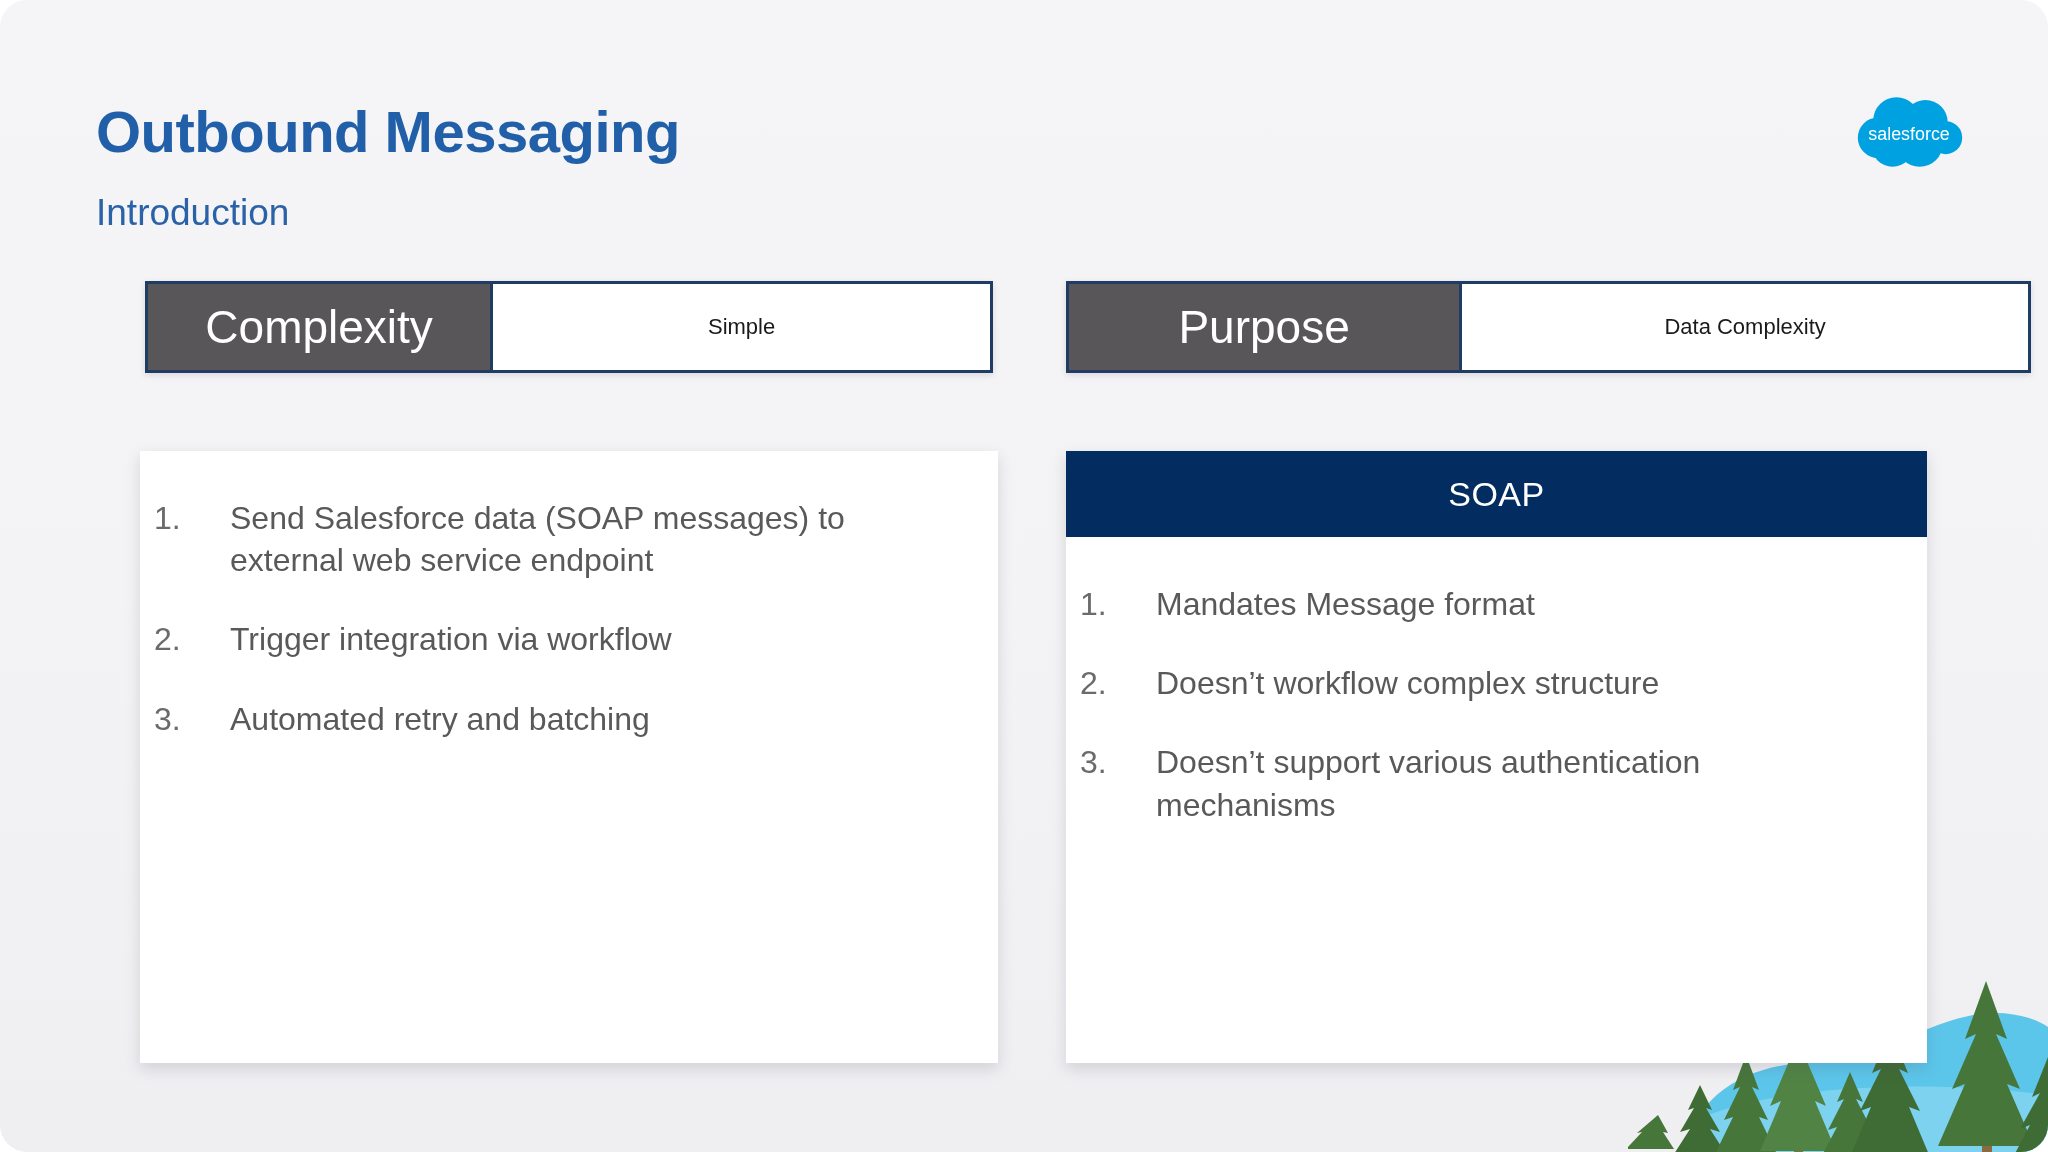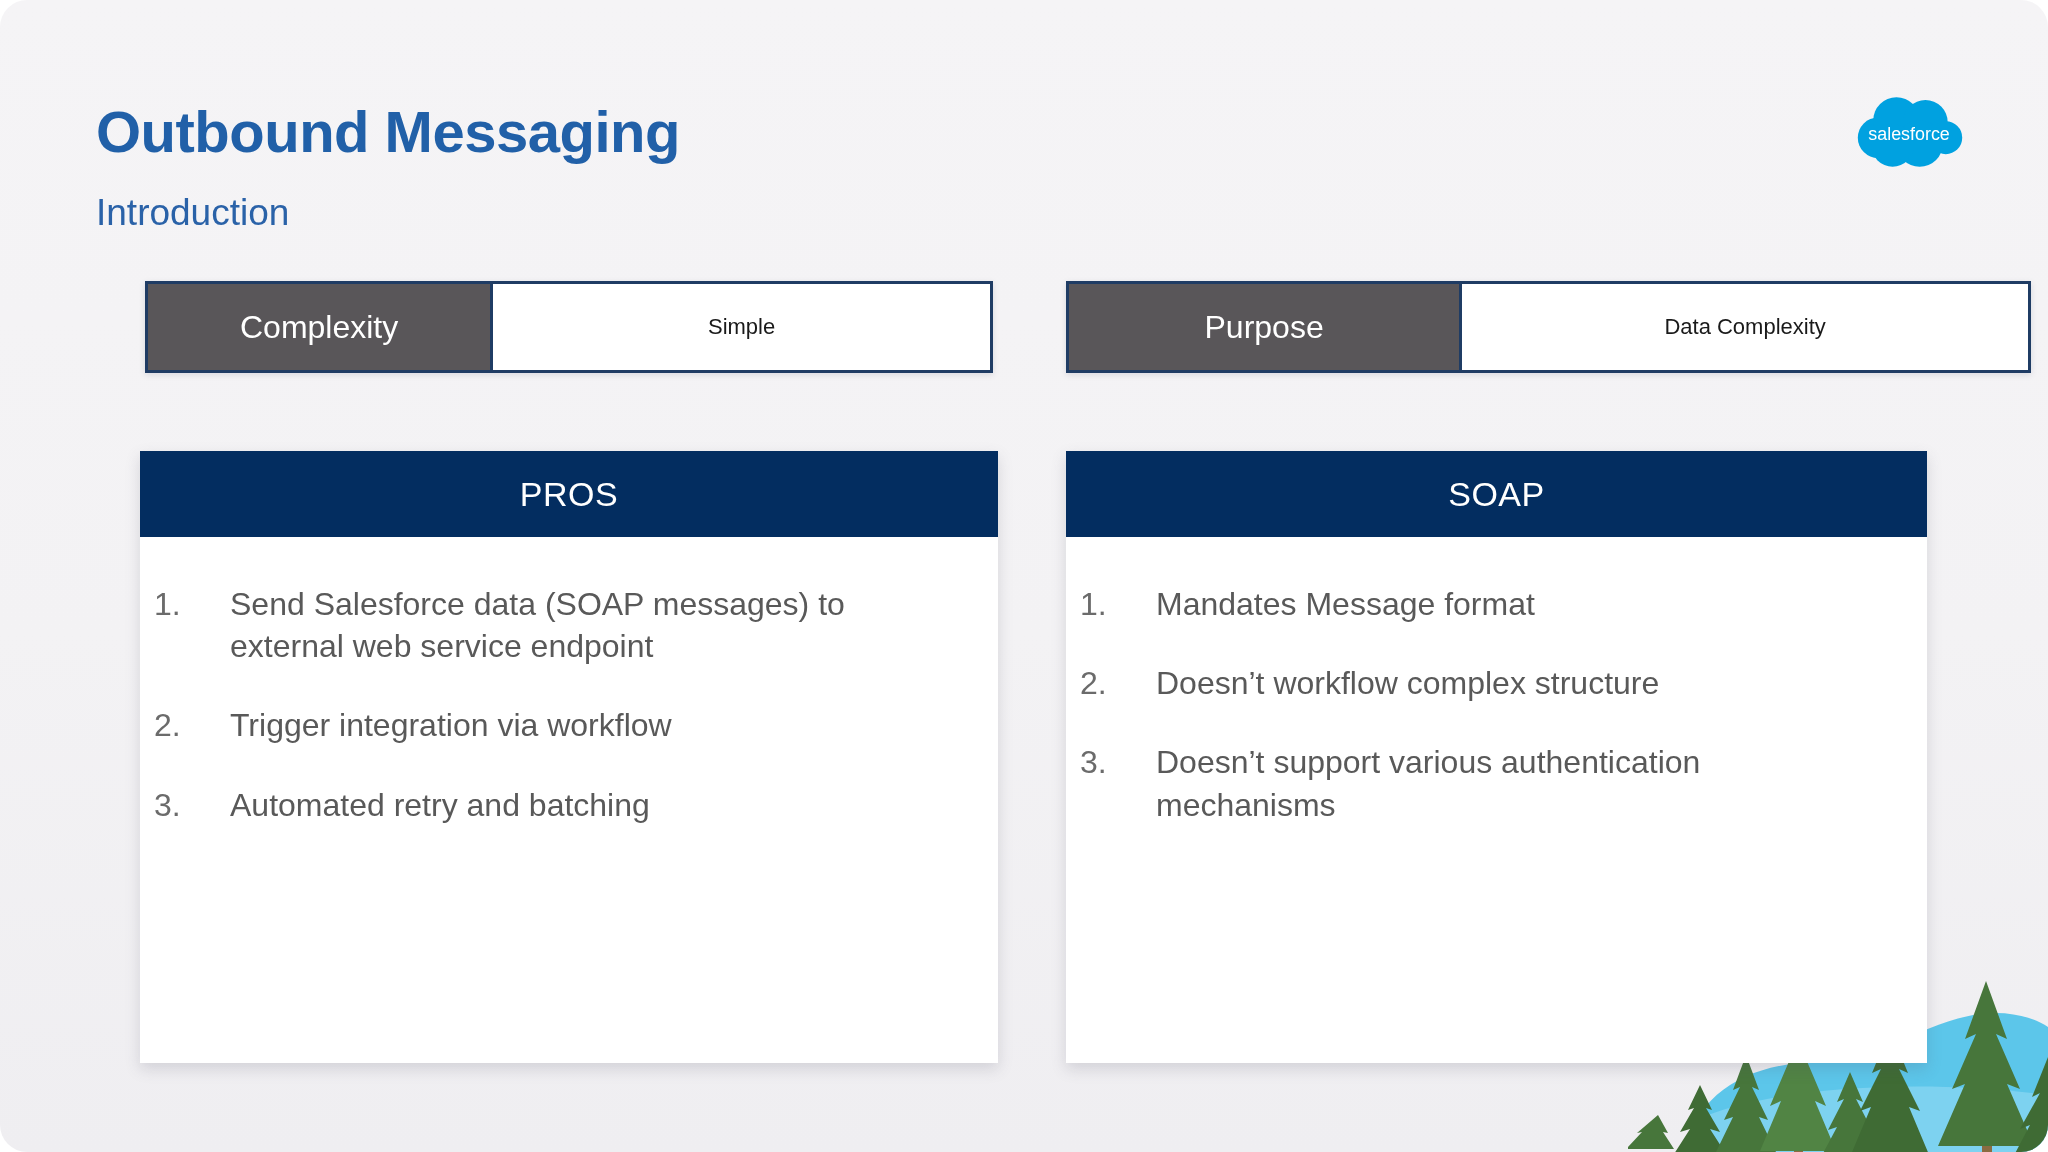--- a/index.html
+++ b/index.html
@@ -25,21 +25,21 @@
 
   
   .attr-bar {
     position:absolute; top:281px; height:92px;
     display:flex; border:3px solid #1f3c64;
     box-shadow:0 2px 6px rgba(60,70,100,0.15);
   }
   .attr-bar .label {
     width:41%; background:#595659; color:#ffffff;
     display:flex; align-items:center; justify-content:center;
-    font-size:32px; border-right:3px solid #1f3c64;
+    font-size:46px; border-right:3px solid #1f3c64;
   }
   .attr-bar .value {
     flex:1; background:#ffffff; color:#1a1a1a;
     display:flex; align-items:center; justify-content:center;
     font-size:22px;
   }
   .attr-bar.left  { left:145px;  width:848px; }
   .attr-bar.right { left:1066px; width:965px; }
 
   
@@ -89,21 +89,20 @@
     <div class="label">Complexity</div>
     <div class="value">Simple</div>
   </div>
 
   <div class="attr-bar right">
     <div class="label">Purpose</div>
     <div class="value">Data Complexity</div>
   </div>
 
   <div class="card left">
-    <div class="card-header">PROS</div>
     <ol class="card-list">
       <li>
         <span class="num">1.</span>
         <span class="txt">Send Salesforce data (SOAP messages) to external web service endpoint</span>
       </li>
       <li>
         <span class="num">2.</span>
         <span class="txt">Trigger integration via workflow</span>
       </li>
       <li>

